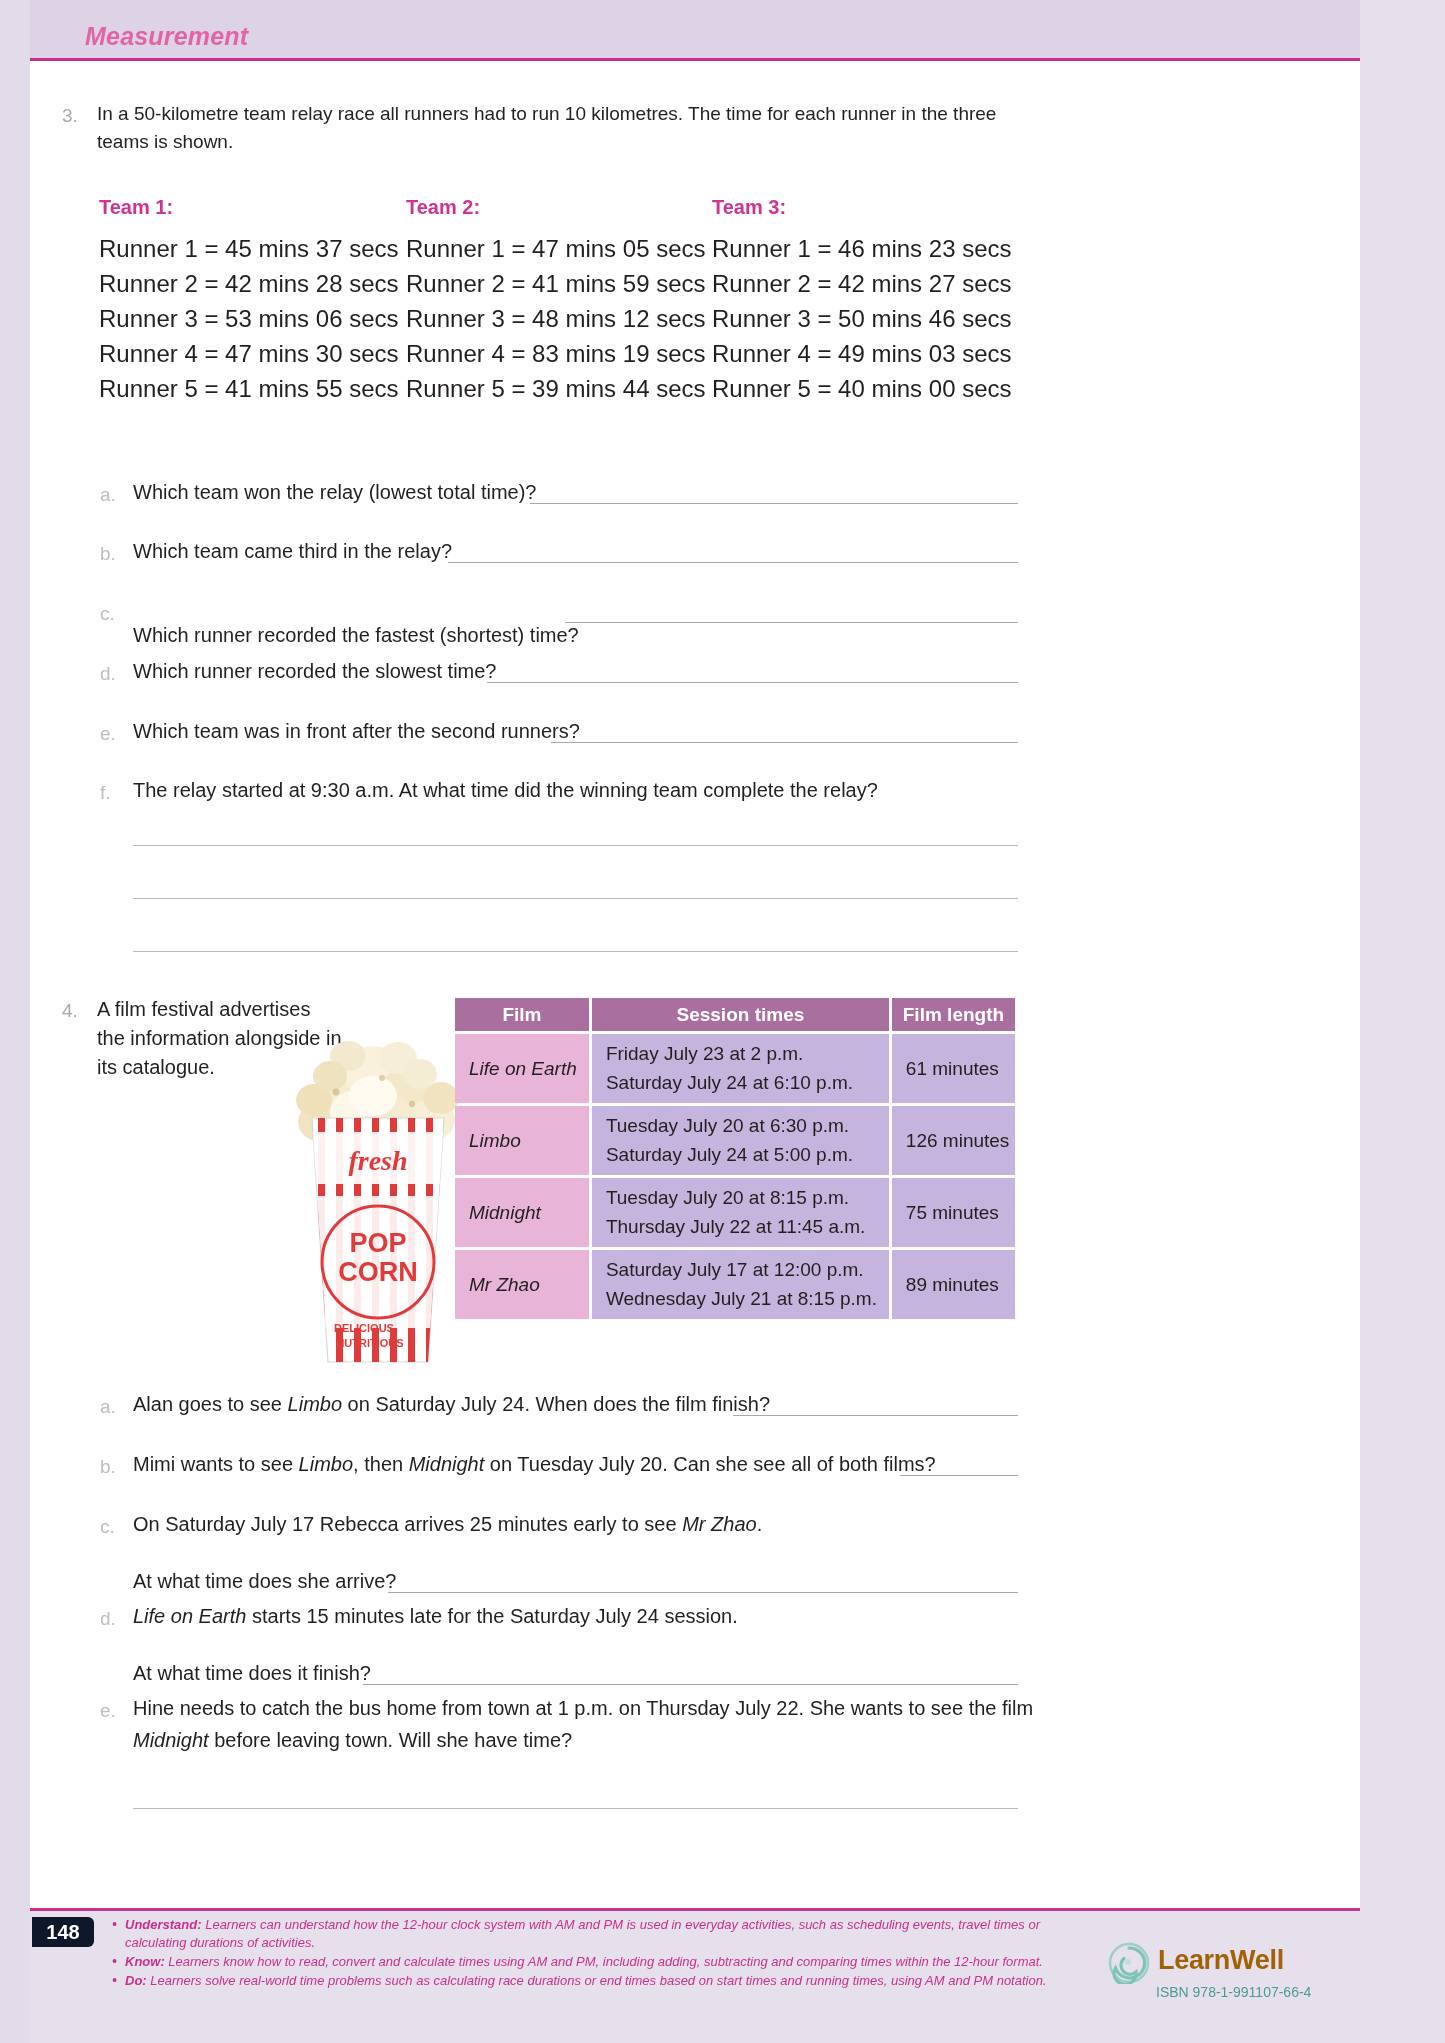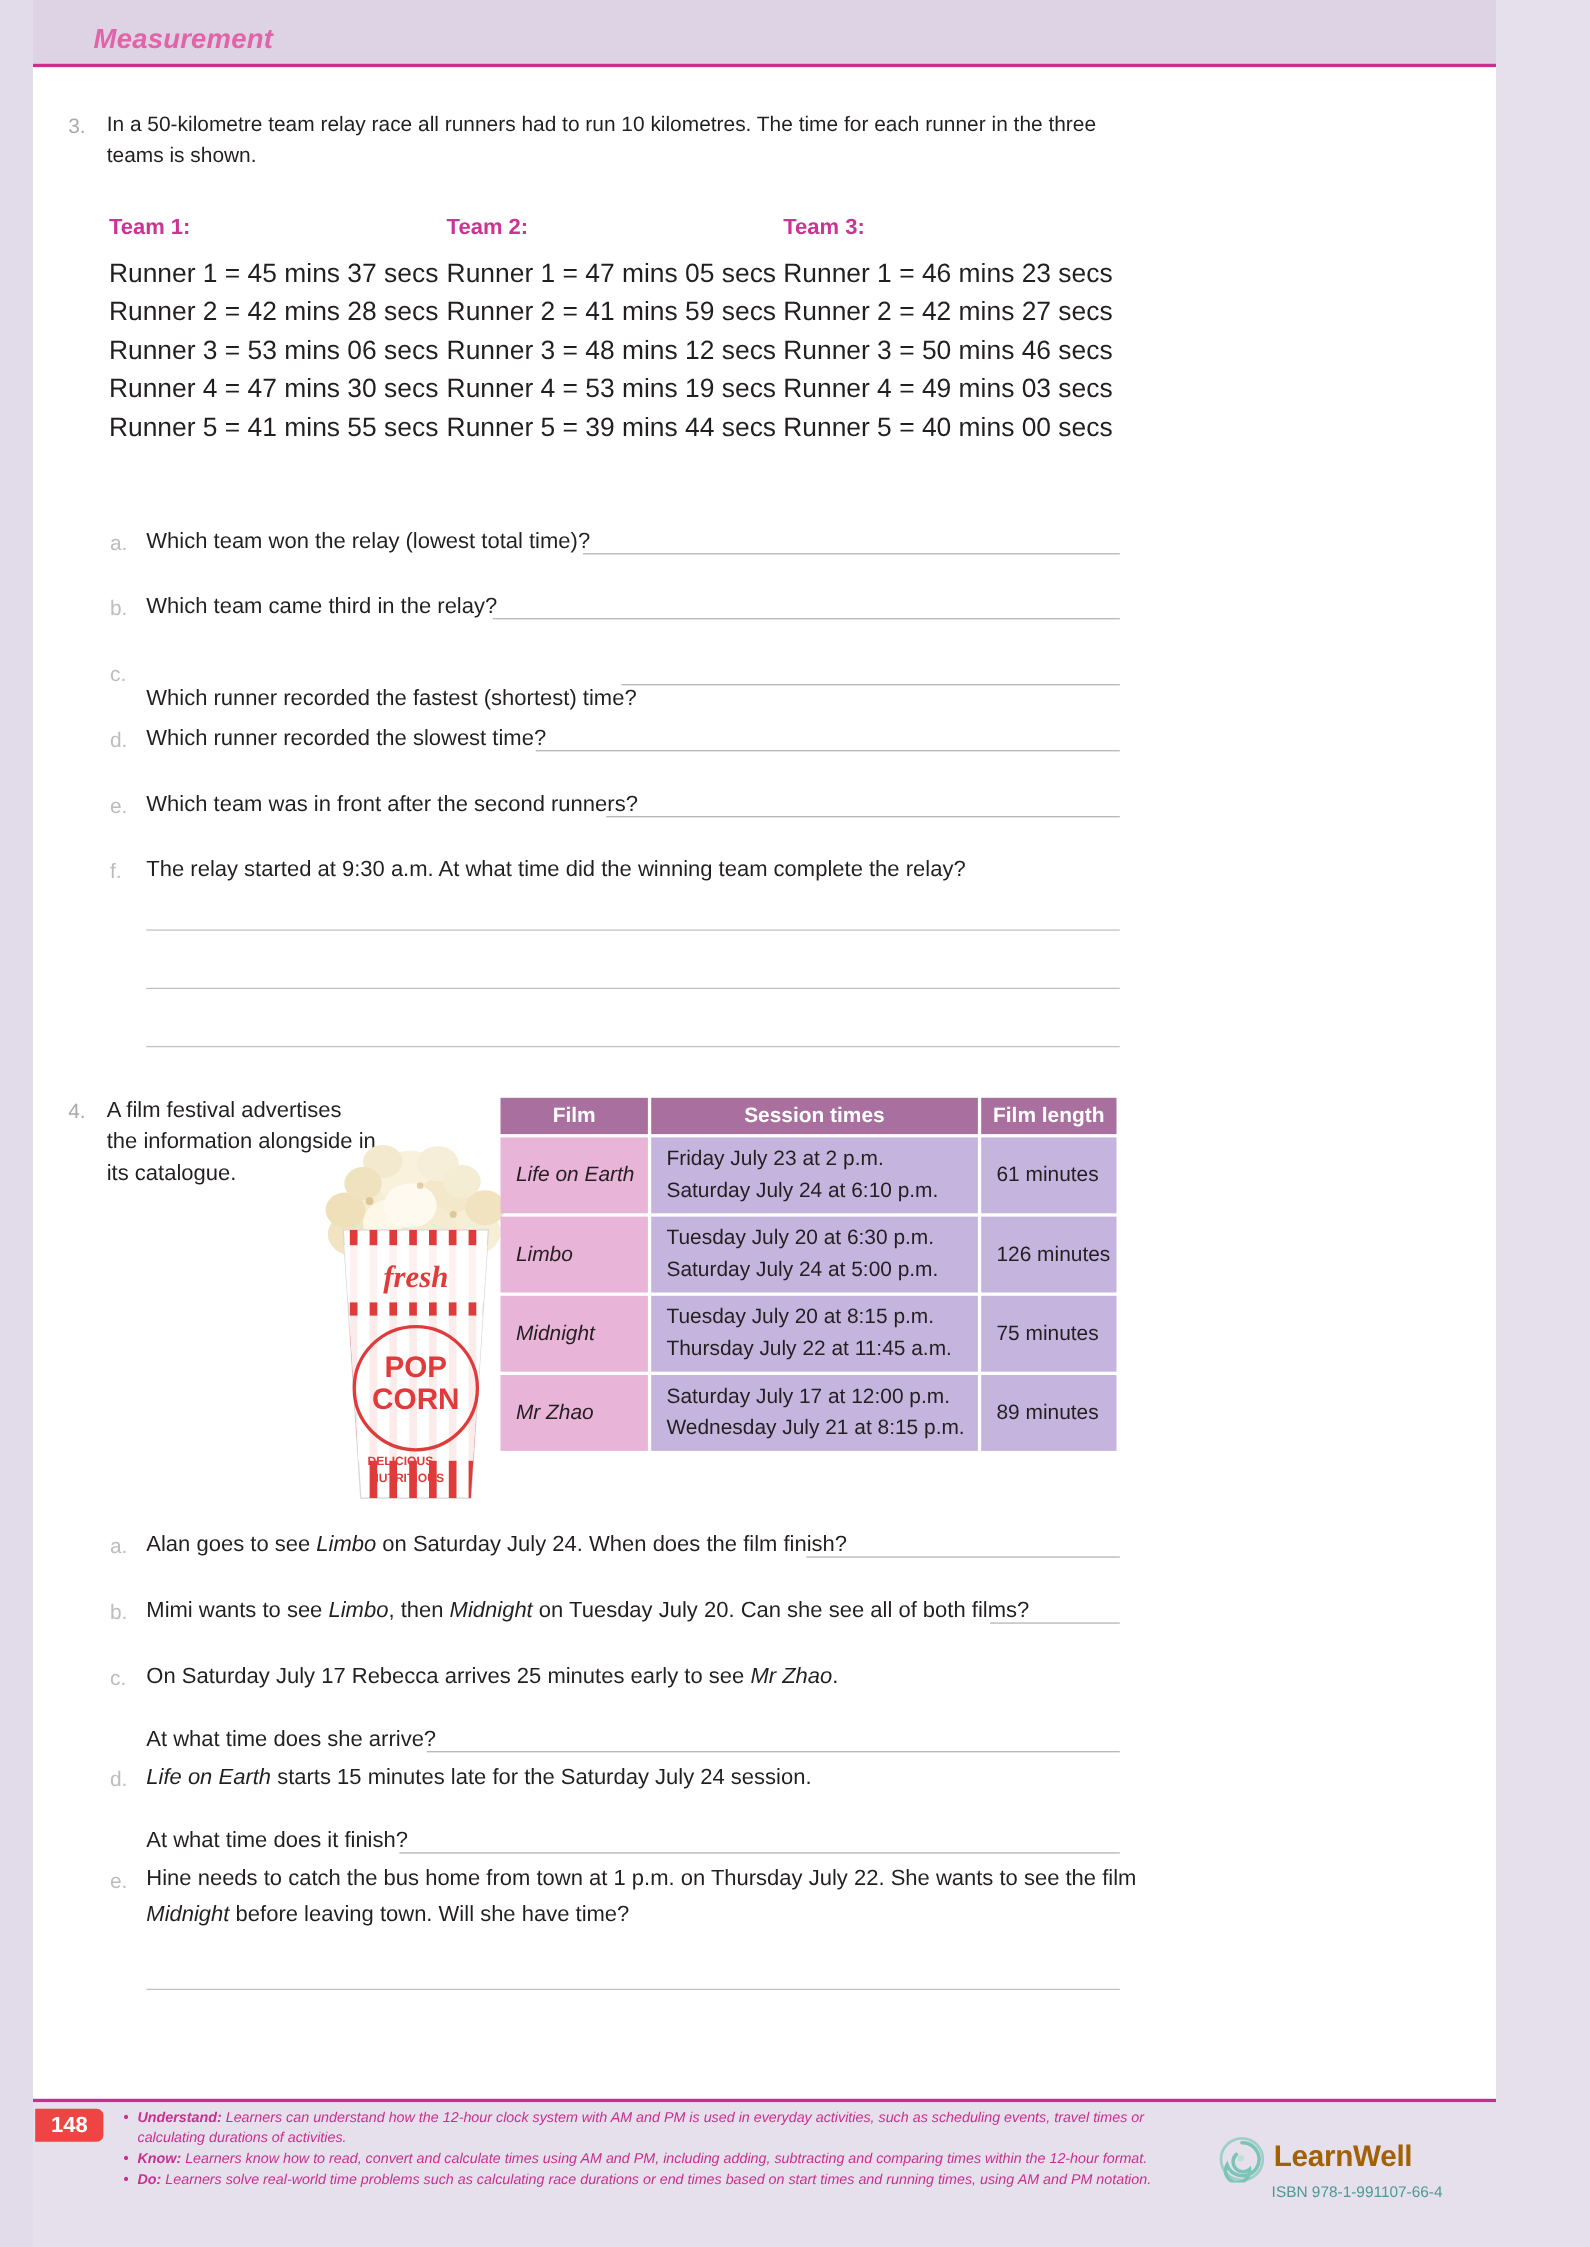--- a/index.html
+++ b/index.html
@@ -168,21 +168,21 @@
   .footer-rule {
     position: absolute;
     left: 30px; top: 1908px;
     width: 1330px; height: 3px;
     background: #c9308e;
   }
   .page-badge {
     position: absolute;
     left: 32px; top: 1917px;
     width: 62px; height: 30px;
-    background: #ef4444;
+    background: #0f172a;
     border-radius: 0 6px 6px 0;
     color: #ffffff;
     font-size: 20px;
     font-weight: bold;
     text-align: center;
     line-height: 30px;
   }
   .footer-list {
     position: absolute;
     left: 112px; top: 1916px;
@@ -239,21 +239,21 @@
   <div class="runner">Runner 1 = 45 mins 37 secs</div>
   <div class="runner">Runner 2 = 42 mins 28 secs</div>
   <div class="runner">Runner 3 = 53 mins 06 secs</div>
   <div class="runner">Runner 4 = 47 mins 30 secs</div>
   <div class="runner">Runner 5 = 41 mins 55 secs</div>
 </div>
 <div class="team-col tc2">
   <div class="runner">Runner 1 = 47 mins 05 secs</div>
   <div class="runner">Runner 2 = 41 mins 59 secs</div>
   <div class="runner">Runner 3 = 48 mins 12 secs</div>
-  <div class="runner">Runner 4 = 53 mins 19 secs</div>
+  <div class="runner">Runner 4 = 83 mins 19 secs</div>
   <div class="runner">Runner 5 = 39 mins 44 secs</div>
 </div>
 <div class="team-col tc3">
   <div class="runner">Runner 1 = 46 mins 23 secs</div>
   <div class="runner">Runner 2 = 42 mins 27 secs</div>
   <div class="runner">Runner 3 = 50 mins 46 secs</div>
   <div class="runner">Runner 4 = 49 mins 03 secs</div>
   <div class="runner">Runner 5 = 40 mins 00 secs</div>
 </div>
 

